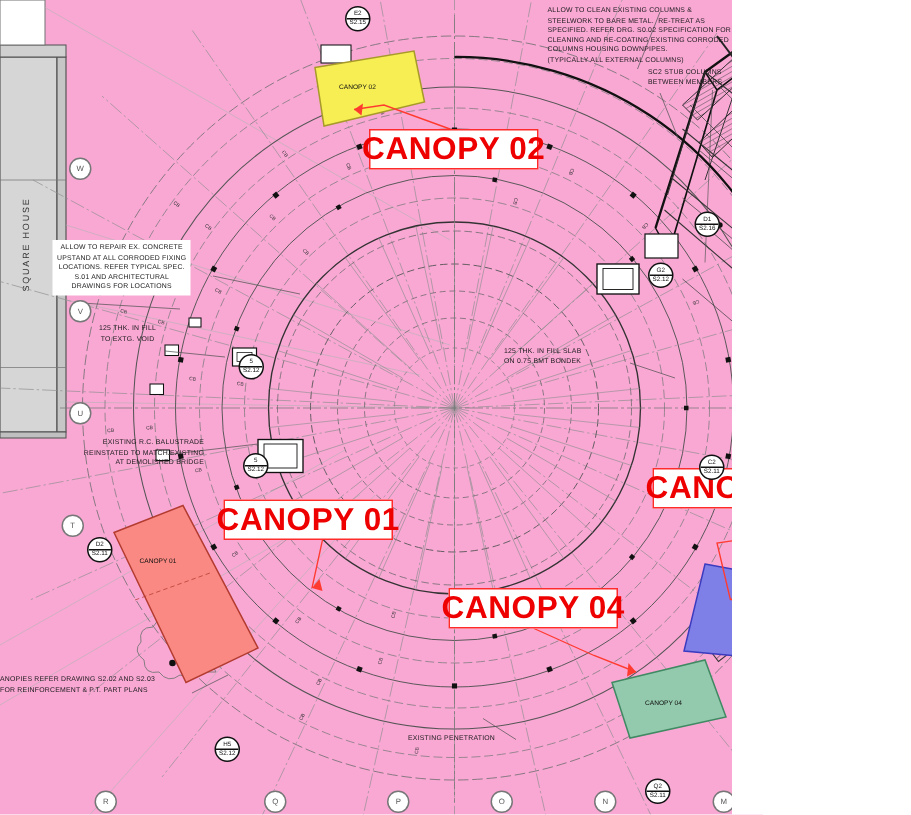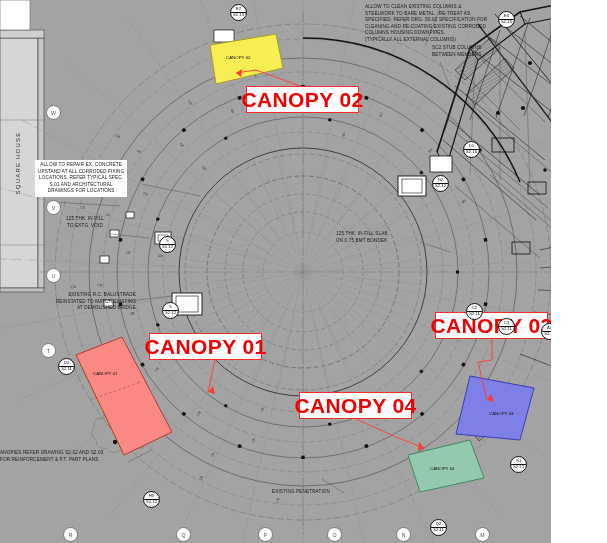--- a/index.html
+++ b/index.html
@@ -1,19 +1,19 @@
 <!DOCTYPE html>
 <html><head>
 <meta charset="utf-8">
 <title>Structural Plan</title>
 <style>
   html,body{margin:0;padding:0;background:#ffffff;}
   body{width:607px;height:543px;overflow:hidden;
        font-family:"Liberation Sans","DejaVu Sans",sans-serif;}
-  #stage{position:relative;width:551px;height:543px;background:#a3a3a3;overflow:hidden;}
+  #stage{position:relative;width:488px;height:543px;background:#f9a8d4;overflow:hidden;}
   #stage svg{position:absolute;left:0;top:0;}
 
   .callout{
     position:absolute;
     border:1px solid #ff2a2a;
     background:#ffffff;
     color:#ee0000;
     font-weight:bold;
     font-family:"Liberation Sans","DejaVu Sans",sans-serif;
     letter-spacing:.4px;

